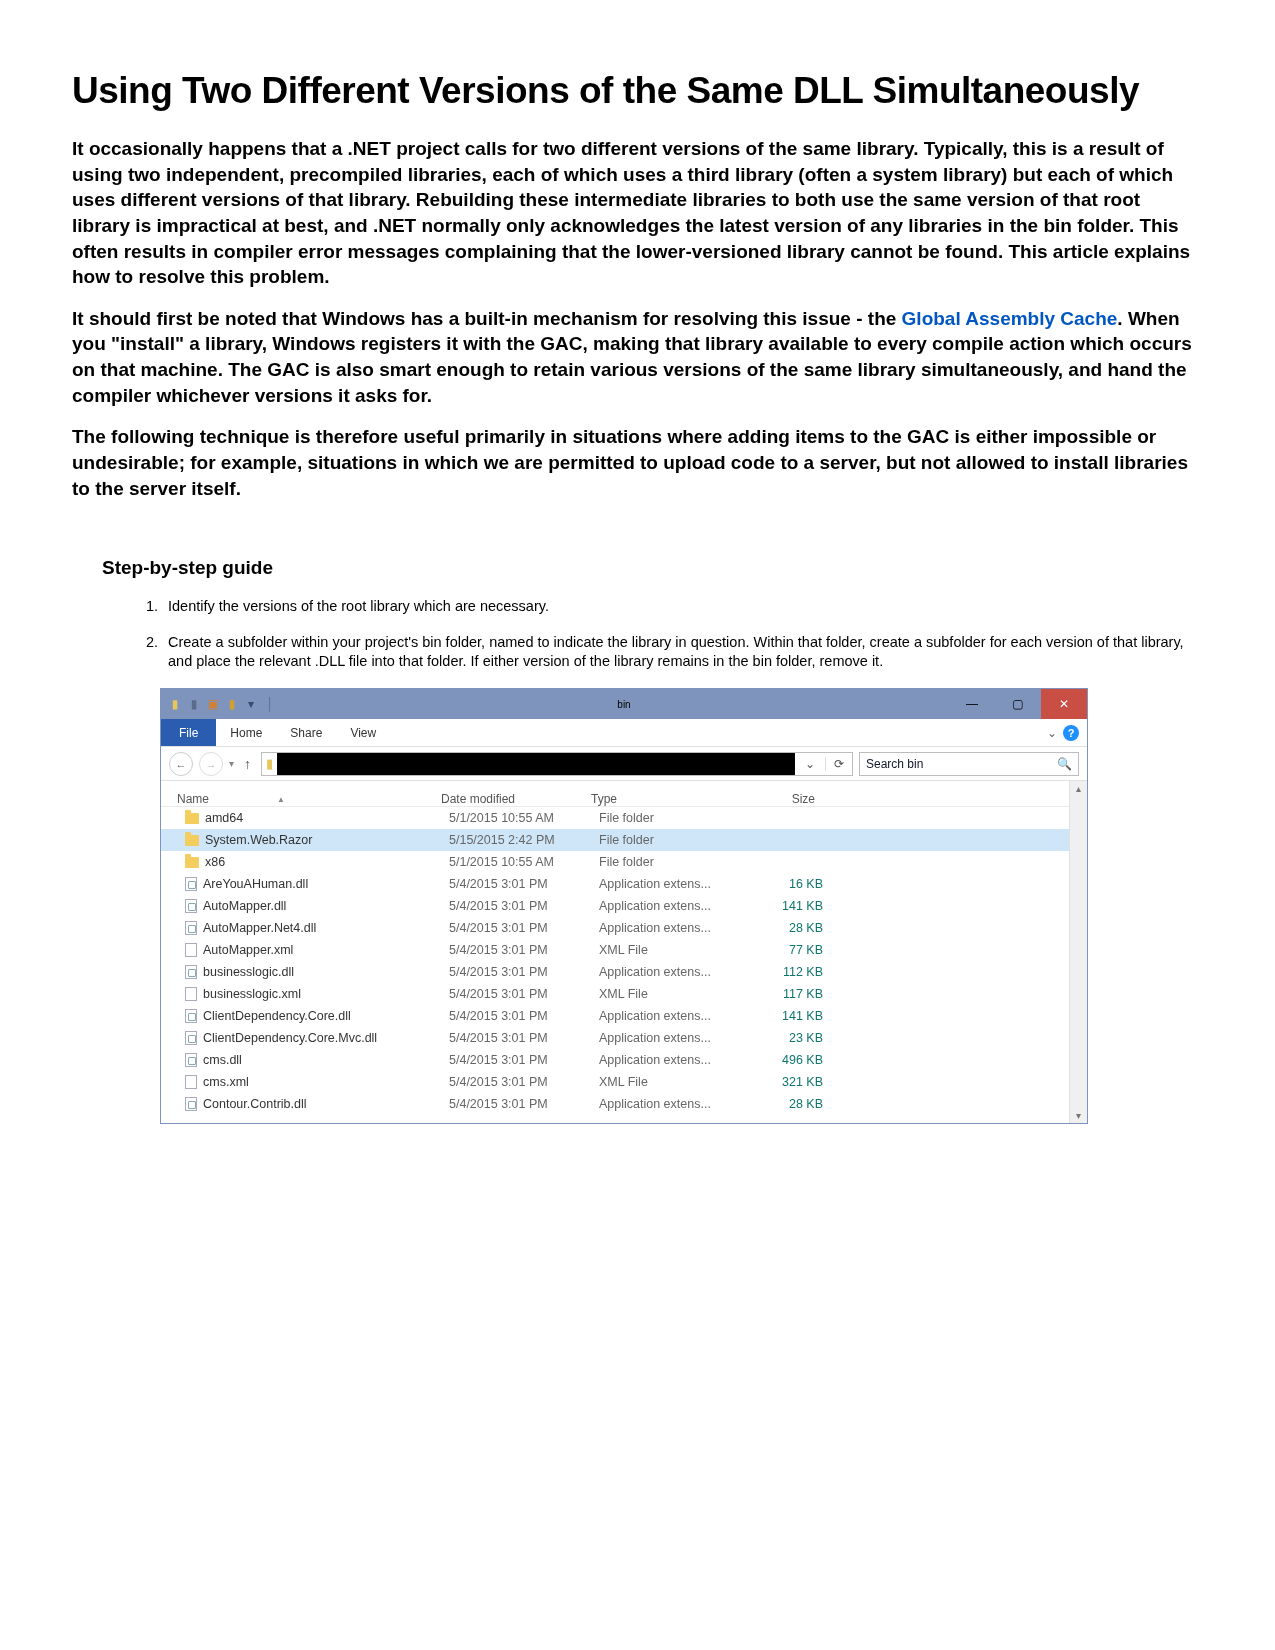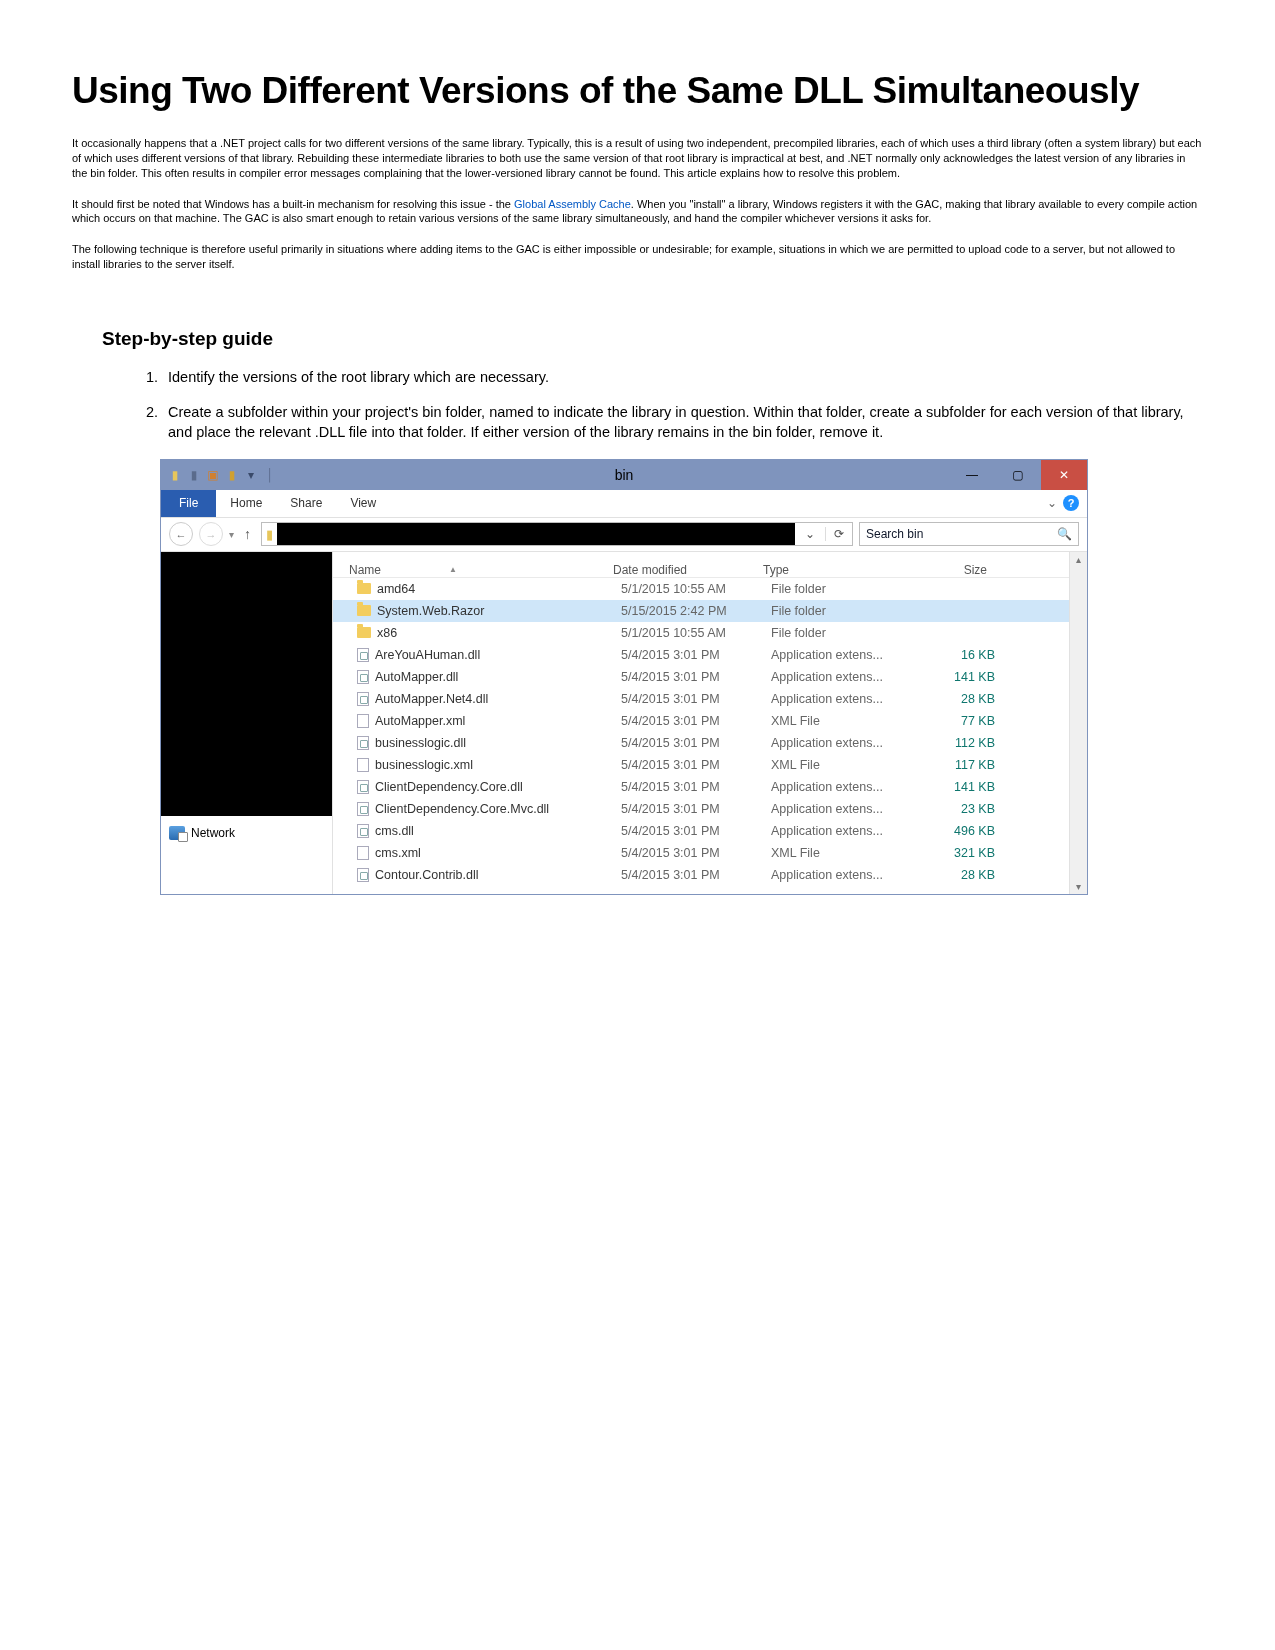--- a/index.html
+++ b/index.html
@@ -11,23 +11,24 @@
       padding: 70px 72px;
       color: #000;
     }
     h1 {
       font-size: 37px;
       font-weight: 700;
       margin-bottom: 24px;
       letter-spacing: -0.5px;
     }
     p.body {
-      font-size: 11px;
+      font-size: 19px;
       line-height: 1.35;
       margin-bottom: 16px;
+      font-weight: bold;
     }
     a.link { color: #0057c4; text-decoration: none; }
     h2 {
       font-size: 19px;
       font-weight: bold;
       margin: 56px 0 18px 30px;
     }
     ol {
       margin-left: 90px;
       font-size: 14.5px;
@@ -58,21 +59,21 @@
       gap: 3px;
       padding-left: 6px;
     }
     .qat .qicon {
       width: 16px; height: 16px;
       display: inline-flex; align-items: center; justify-content: center;
       font-size: 12px;
     }
     .titlebar .wintitle {
       position: absolute; left: 50%; transform: translateX(-50%);
-      font-size: 14px;
+      font-size: 10px;
     }
     .winbuttons {
       margin-left: auto;
       display: flex;
       height: 100%;
     }
     .winbtn {
       width: 46px;
       display: flex; align-items: center; justify-content: center;
       font-size: 12px;
@@ -323,27 +324,20 @@
       <span class="dd">⌄</span>
       <span class="refresh">⟳</span>
     </div>
     <div class="search">
       <span>Search bin</span>
       <span>🔍</span>
     </div>
   </div>
 
   <div class="ex-body">
-    <div class="navpanel">
-      <div class="redacted-block"></div>
-      <div class="netitem">
-        <span class="neticon"></span>
-        <span>Network</span>
-      </div>
-    </div>
 
     <div class="filepanel">
       <div class="fheader">
         <div class="col-name">
             <span>Name</span>
             <span class="sort-caret">▲</span>
           </div>
         <div class="col-date">Date modified</div>
         <div class="col-type">Type</div>
         <div class="col-size">Size</div>

